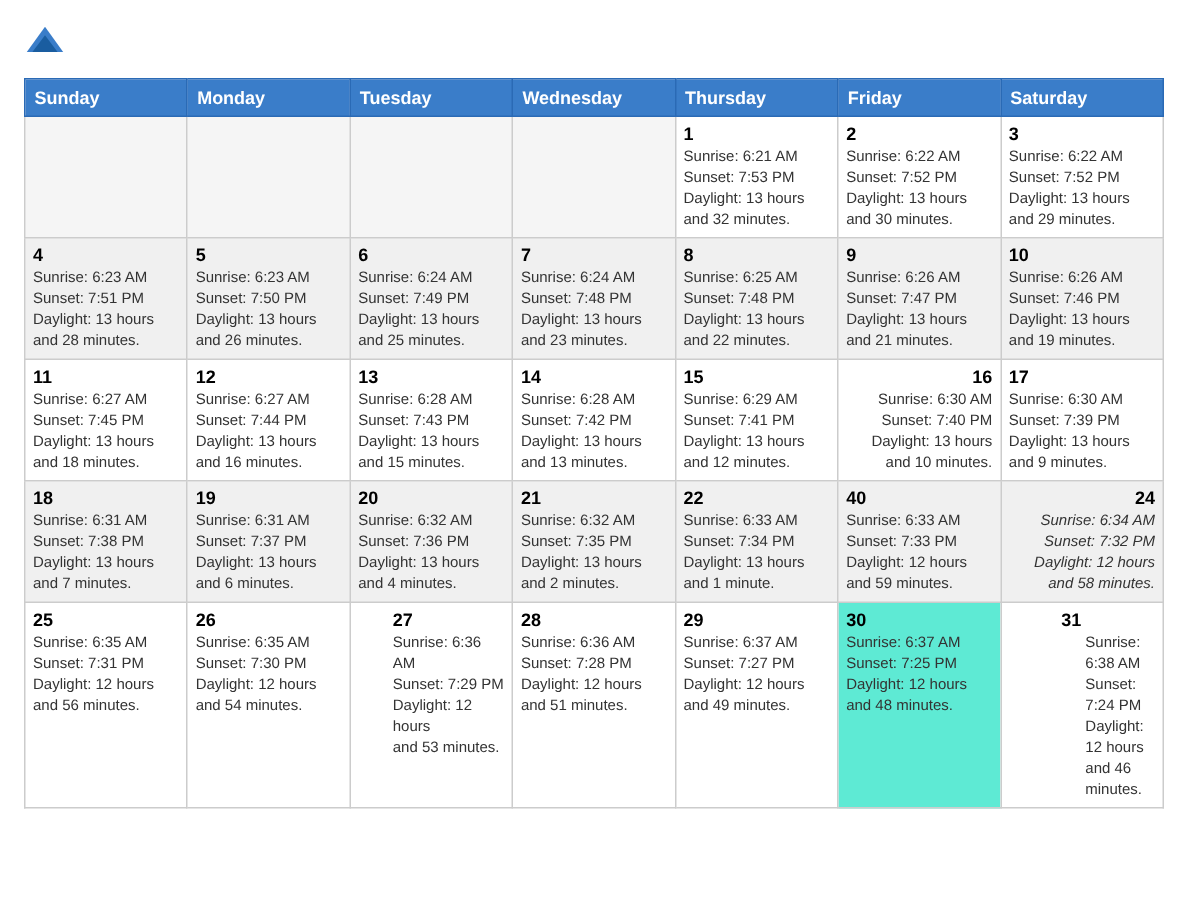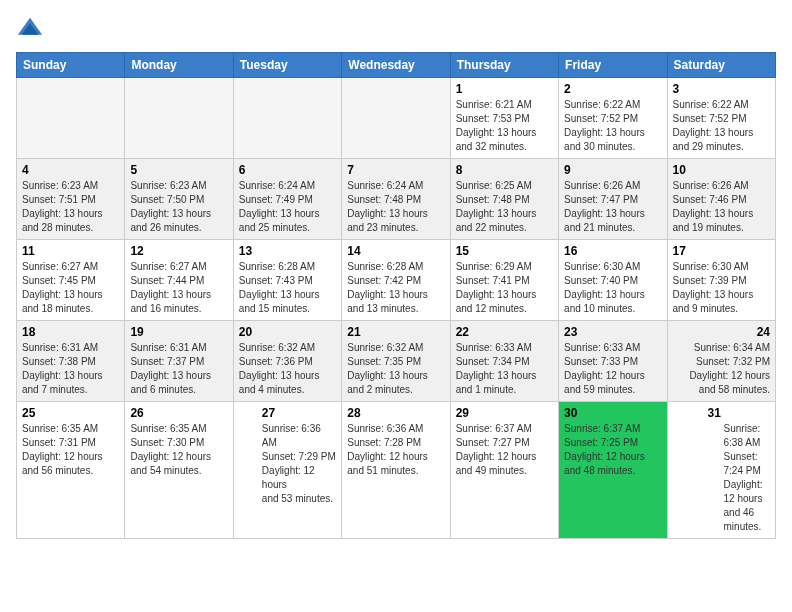--- a/index.html
+++ b/index.html
@@ -218,21 +218,21 @@
 Daylight: 13 hours
 and 13 minutes.</div>
         </td>
         <td style="background: rgb(255, 255, 255);">
           <span class="day-num">15</span>
           <div class="day-info" style="white-space: pre-line;">Sunrise: 6:29 AM
 Sunset: 7:41 PM
 Daylight: 13 hours
 and 12 minutes.</div>
         </td>
-        <td style="background: rgb(255, 255, 255);">
+        <td style="background: rgb(255, 255, 255); text-align: right;">
           <span class="day-num">16</span>
           <div class="day-info" style="white-space: pre-line;">Sunrise: 6:30 AM
 Sunset: 7:40 PM
 Daylight: 13 hours
 and 10 minutes.</div>
         </td>
         <td style="background: rgb(255, 255, 255); border-radius: 27px;">
           <span class="day-num">17</span>
           <div class="day-info" style="white-space: pre-line;">Sunrise: 6:30 AM
 Sunset: 7:39 PM
@@ -270,29 +270,29 @@
 and 2 minutes.</div>
         </td>
         <td style="background: rgb(240, 240, 240);">
           <span class="day-num">22</span>
           <div class="day-info" style="white-space: pre-line;">Sunrise: 6:33 AM
 Sunset: 7:34 PM
 Daylight: 13 hours
 and 1 minute.</div>
         </td>
         <td style="background: rgb(240, 240, 240);">
-          <span class="day-num">23</span>
+          <span class="day-num">40</span>
           <div class="day-info" style="white-space: pre-line;">Sunrise: 6:33 AM
 Sunset: 7:33 PM
 Daylight: 12 hours
 and 59 minutes.</div>
         </td>
         <td style="background: rgb(240, 240, 240); text-align: right;">
           <span class="day-num">24</span>
-          <div class="day-info" style="white-space: pre-line;">Sunrise: 6:34 AM
+          <div class="day-info" style="white-space: pre-line; font-style: italic;">Sunrise: 6:34 AM
 Sunset: 7:32 PM
 Daylight: 12 hours
 and 58 minutes.</div>
         </td>
       </tr>
       <tr>
         <td style="background: rgb(255, 255, 255);">
           <span class="day-num">25</span>
           <div class="day-info" style="white-space: pre-line;">Sunrise: 6:35 AM
 Sunset: 7:31 PM
@@ -320,21 +320,21 @@
 Daylight: 12 hours
 and 51 minutes.</div>
         </td>
         <td style="background: rgb(255, 255, 255);">
           <span class="day-num">29</span>
           <div class="day-info" style="white-space: pre-line;">Sunrise: 6:37 AM
 Sunset: 7:27 PM
 Daylight: 12 hours
 and 49 minutes.</div>
         </td>
-        <td style="background: #22c55e;">
+        <td style="background: #5eead4;">
           <span class="day-num">30</span>
           <div class="day-info" style="white-space: pre-line;">Sunrise: 6:37 AM
 Sunset: 7:25 PM
 Daylight: 12 hours
 and 48 minutes.</div>
         </td>
         <td style="background: rgb(255, 255, 255); padding-left: 40px;">
           <span class="day-num">31</span>
           <div class="day-info" style="white-space: pre-line; margin-left: 16px;">Sunrise: 6:38 AM
 Sunset: 7:24 PM

